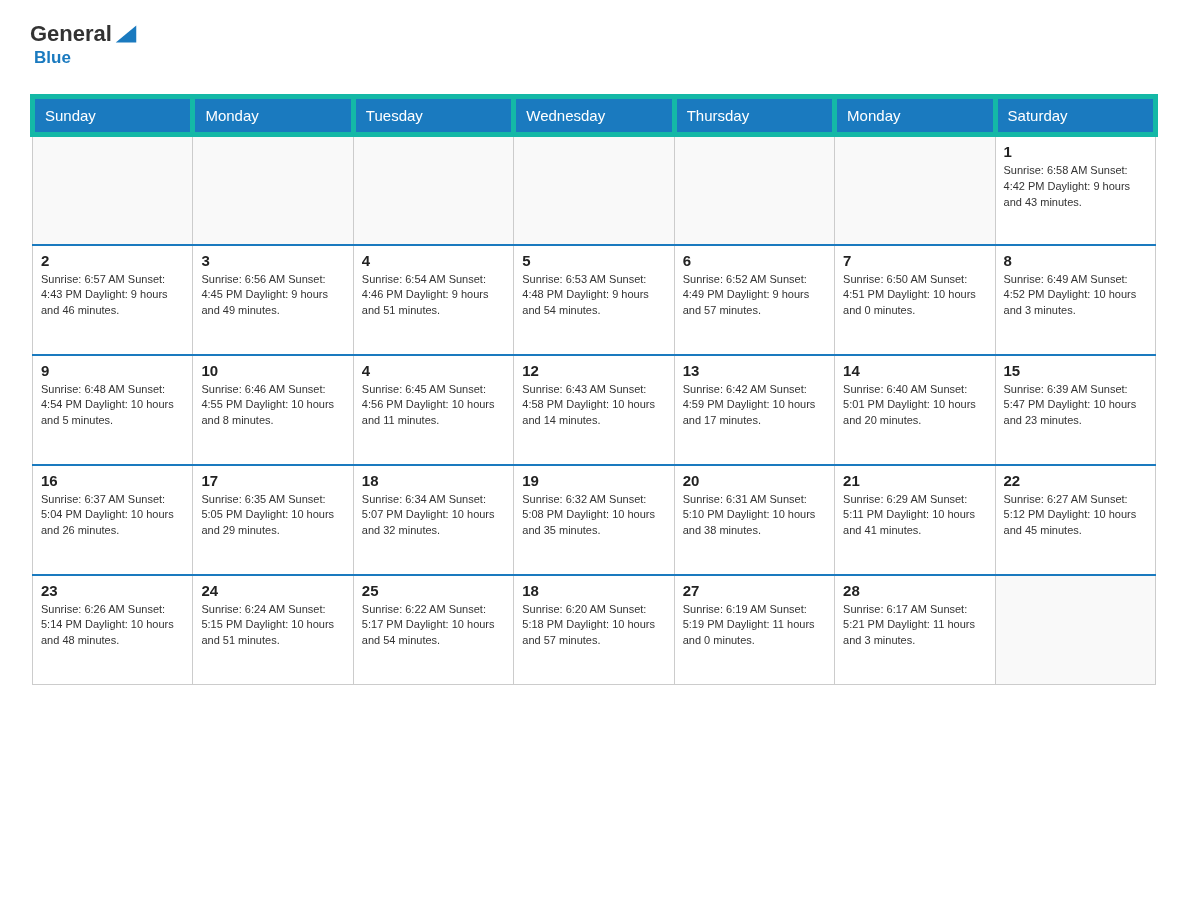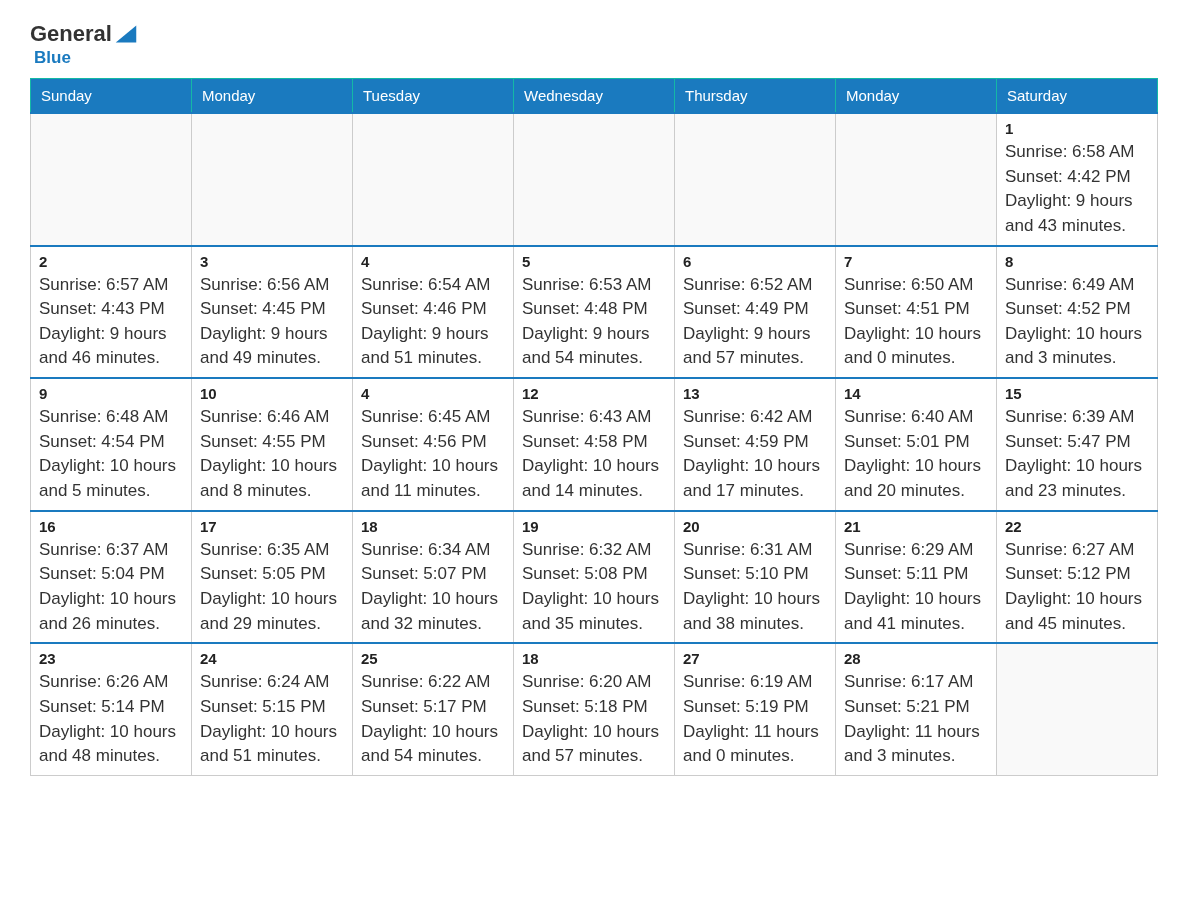--- a/index.html
+++ b/index.html
@@ -7,21 +7,21 @@
       font-family: Arial, sans-serif;
       background: #fff;
       width: 1188px;
       min-height: 918px;
       padding: 20px 30px;
     }
     .header {
       display: flex;
       justify-content: space-between;
       align-items: flex-start;
-      margin-bottom: 10px;
+      margin-bottom: 26px;
     }
     .logo-text-general {
       font-size: 22px;
       font-weight: bold;
       color: #333;
     }
     .logo-text-blue {
       font-size: 17px;
       font-weight: bold;
       color: #1a7abf;
@@ -49,21 +49,21 @@
       border-collapse: collapse;
       margin-top: 8px;
     }
     .calendar th {
       background-color: #1a7abf;
       color: #fff;
       font-size: 15px;
       font-weight: normal;
       padding: 8px 10px;
       text-align: left;
-      border: 1px solid #14b8a6;
+      border: 5px solid #14b8a6;
     }
     .calendar td {
       border: 1px solid #ccc;
       vertical-align: top;
       padding: 6px 8px;
       width: 14.28%;
       min-height: 110px;
       height: 110px;
     }
     .calendar tr:first-child td {
@@ -73,21 +73,21 @@
       border-top: 2px solid #1a7abf;
     }
     .day-number {
       font-size: 15px;
       font-weight: bold;
       color: #222;
       display: block;
       margin-bottom: 3px;
     }
     .day-info {
-      font-size: 17px;
+      font-size: 11px;
       color: #333;
       line-height: 1.45;
     }
     .empty-cell {
       background: #f9f9f9;
     }
     .logo-wrapper {
       display: flex;
       flex-direction: column;
       align-items: flex-start;

